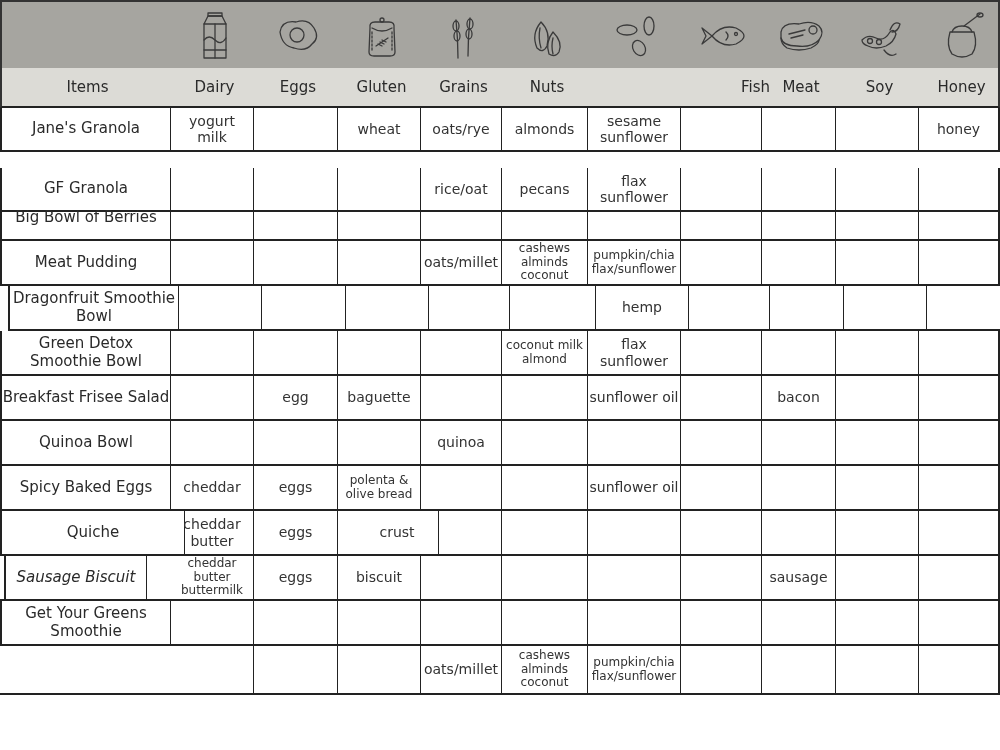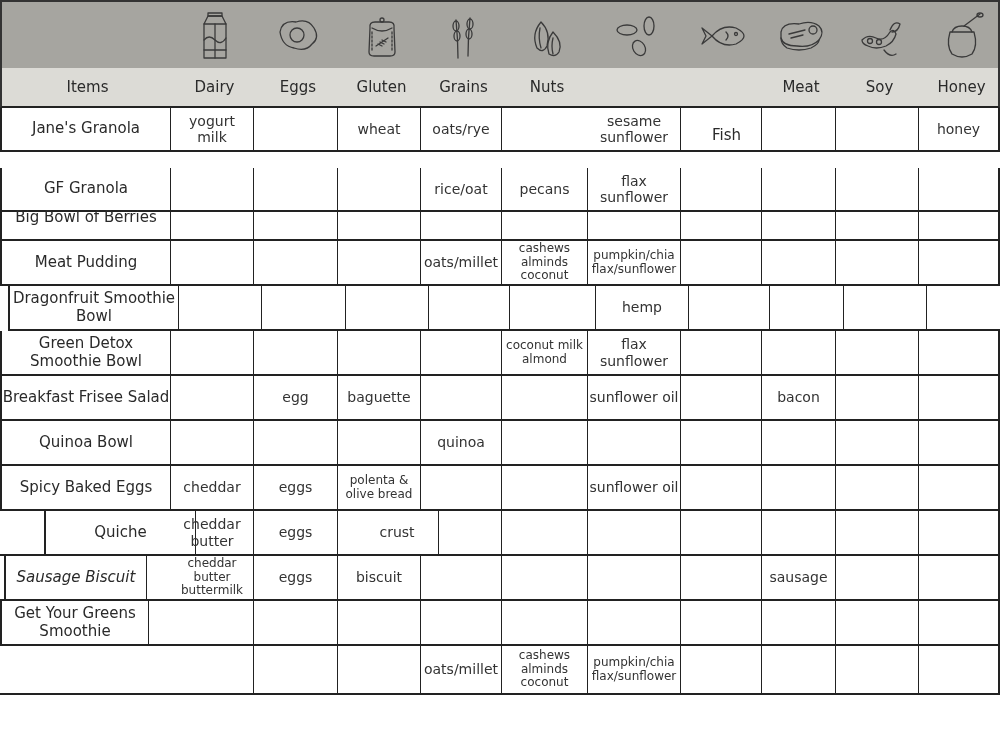--- a/index.html
+++ b/index.html
@@ -130,33 +130,34 @@
         </svg>
       </div>
     </div>
   <div class="label-band" id="labelBand">
       <div class="hcell" style="left: 0px; width: 171px;">Items</div>
       <div class="hcell" style="left: 171px; width: 83px;">Dairy</div>
       <div class="hcell" style="left: 254px; width: 84px;">Eggs</div>
       <div class="hcell" style="left: 338px; width: 83px;">Gluten</div>
       <div class="hcell" style="left: 421px; width: 81px;">Grains</div>
       <div class="hcell" style="left: 502px; width: 86px;">Nuts</div>
-      <div class="hcell" style="left: 684px; width: 81px; margin-top: 48px;">Fish</div>
+      <div class="hcell" style="left: 713px; width: 81px;">Fish</div>
       <div class="hcell" style="left: 762px; width: 74px;">Meat</div>
       <div class="hcell" style="left: 836px; width: 83px;">Soy</div>
       <div class="hcell" style="left: 919px; width: 81px;">Honey</div>
     </div>
   <div class="grid" id="grid">
       <div class="row" style="top: 0px; height: 44px;">
         <div class="cell item" style="left: 0px; width: 171px;">Jane's Granola</div>
         <div class="cell" style="left: 171px; width: 83px;">yogurt
 milk</div>
         <div class="cell" style="left: 254px; width: 84px;"></div>
         <div class="cell" style="left: 338px; width: 83px;">wheat</div>
         <div class="cell" style="left: 421px; width: 81px;">oats/rye</div>
+        <div class="cell" style="left: 502px; width: 86px;">almonds</div>
         <div class="cell" style="left: 588px; width: 93px;">sesame
 sunflower</div>
         <div class="cell" style="left: 681px; width: 81px;"></div>
         <div class="cell" style="left: 762px; width: 74px;"></div>
         <div class="cell" style="left: 836px; width: 83px;"></div>
         <div class="cell last" style="left: 919px; width: 81px;">honey</div>
       </div>
       <div class="row" style="top: 60px; height: 44px;">
         <div class="cell item" style="left: 0px; width: 171px;">GF Granola</div>
         <div class="cell" style="left: 171px; width: 83px;"></div>
@@ -264,21 +265,21 @@
 olive bread</div>
         <div class="cell" style="left: 421px; width: 81px;"></div>
         <div class="cell" style="left: 502px; width: 86px;"></div>
         <div class="cell" style="left: 588px; width: 93px;">sunflower oil</div>
         <div class="cell" style="left: 681px; width: 81px;"></div>
         <div class="cell" style="left: 762px; width: 74px;"></div>
         <div class="cell" style="left: 836px; width: 83px;"></div>
         <div class="cell last" style="left: 919px; width: 81px;"></div>
       </div>
       <div class="row" style="top: 403px; height: 45px;">
-        <div class="cell item" style="left: 0px; width: 152px; margin-left: 44px;">Quiche</div>
+        <div class="cell item" style="left: 0px; width: 185px;">Quiche</div>
         <div class="cell" style="left: 171px; width: 83px;">cheddar
 butter</div>
         <div class="cell" style="left: 254px; width: 84px;">eggs</div>
         <div class="cell" style="left: 356px; width: 83px;">crust</div>
         <div class="cell" style="left: 421px; width: 81px;"></div>
         <div class="cell" style="left: 502px; width: 86px;"></div>
         <div class="cell" style="left: 588px; width: 93px;"></div>
         <div class="cell" style="left: 681px; width: 81px;"></div>
         <div class="cell" style="left: 762px; width: 74px;"></div>
         <div class="cell" style="left: 836px; width: 83px;"></div>
@@ -293,21 +294,21 @@
         <div class="cell" style="left: 338px; width: 83px;">biscuit</div>
         <div class="cell" style="left: 421px; width: 81px;"></div>
         <div class="cell" style="left: 502px; width: 86px;"></div>
         <div class="cell" style="left: 588px; width: 93px;"></div>
         <div class="cell" style="left: 681px; width: 81px;"></div>
         <div class="cell" style="left: 762px; width: 74px;">sausage</div>
         <div class="cell" style="left: 836px; width: 83px;"></div>
         <div class="cell last" style="left: 919px; width: 81px;"></div>
       </div>
       <div class="row" style="top: 493px; height: 45px;">
-        <div class="cell item" style="left: 0px; width: 149px;">Get Your Greens
+        <div class="cell item" style="left: 0px; width: 171px;">Get Your Greens
 Smoothie</div>
         <div class="cell" style="left: 171px; width: 83px;"></div>
         <div class="cell" style="left: 254px; width: 84px;"></div>
         <div class="cell" style="left: 338px; width: 83px;"></div>
         <div class="cell" style="left: 421px; width: 81px;"></div>
         <div class="cell" style="left: 502px; width: 86px;"></div>
         <div class="cell" style="left: 588px; width: 93px;"></div>
         <div class="cell" style="left: 681px; width: 81px;"></div>
         <div class="cell" style="left: 762px; width: 74px;"></div>
         <div class="cell" style="left: 836px; width: 83px;"></div>

